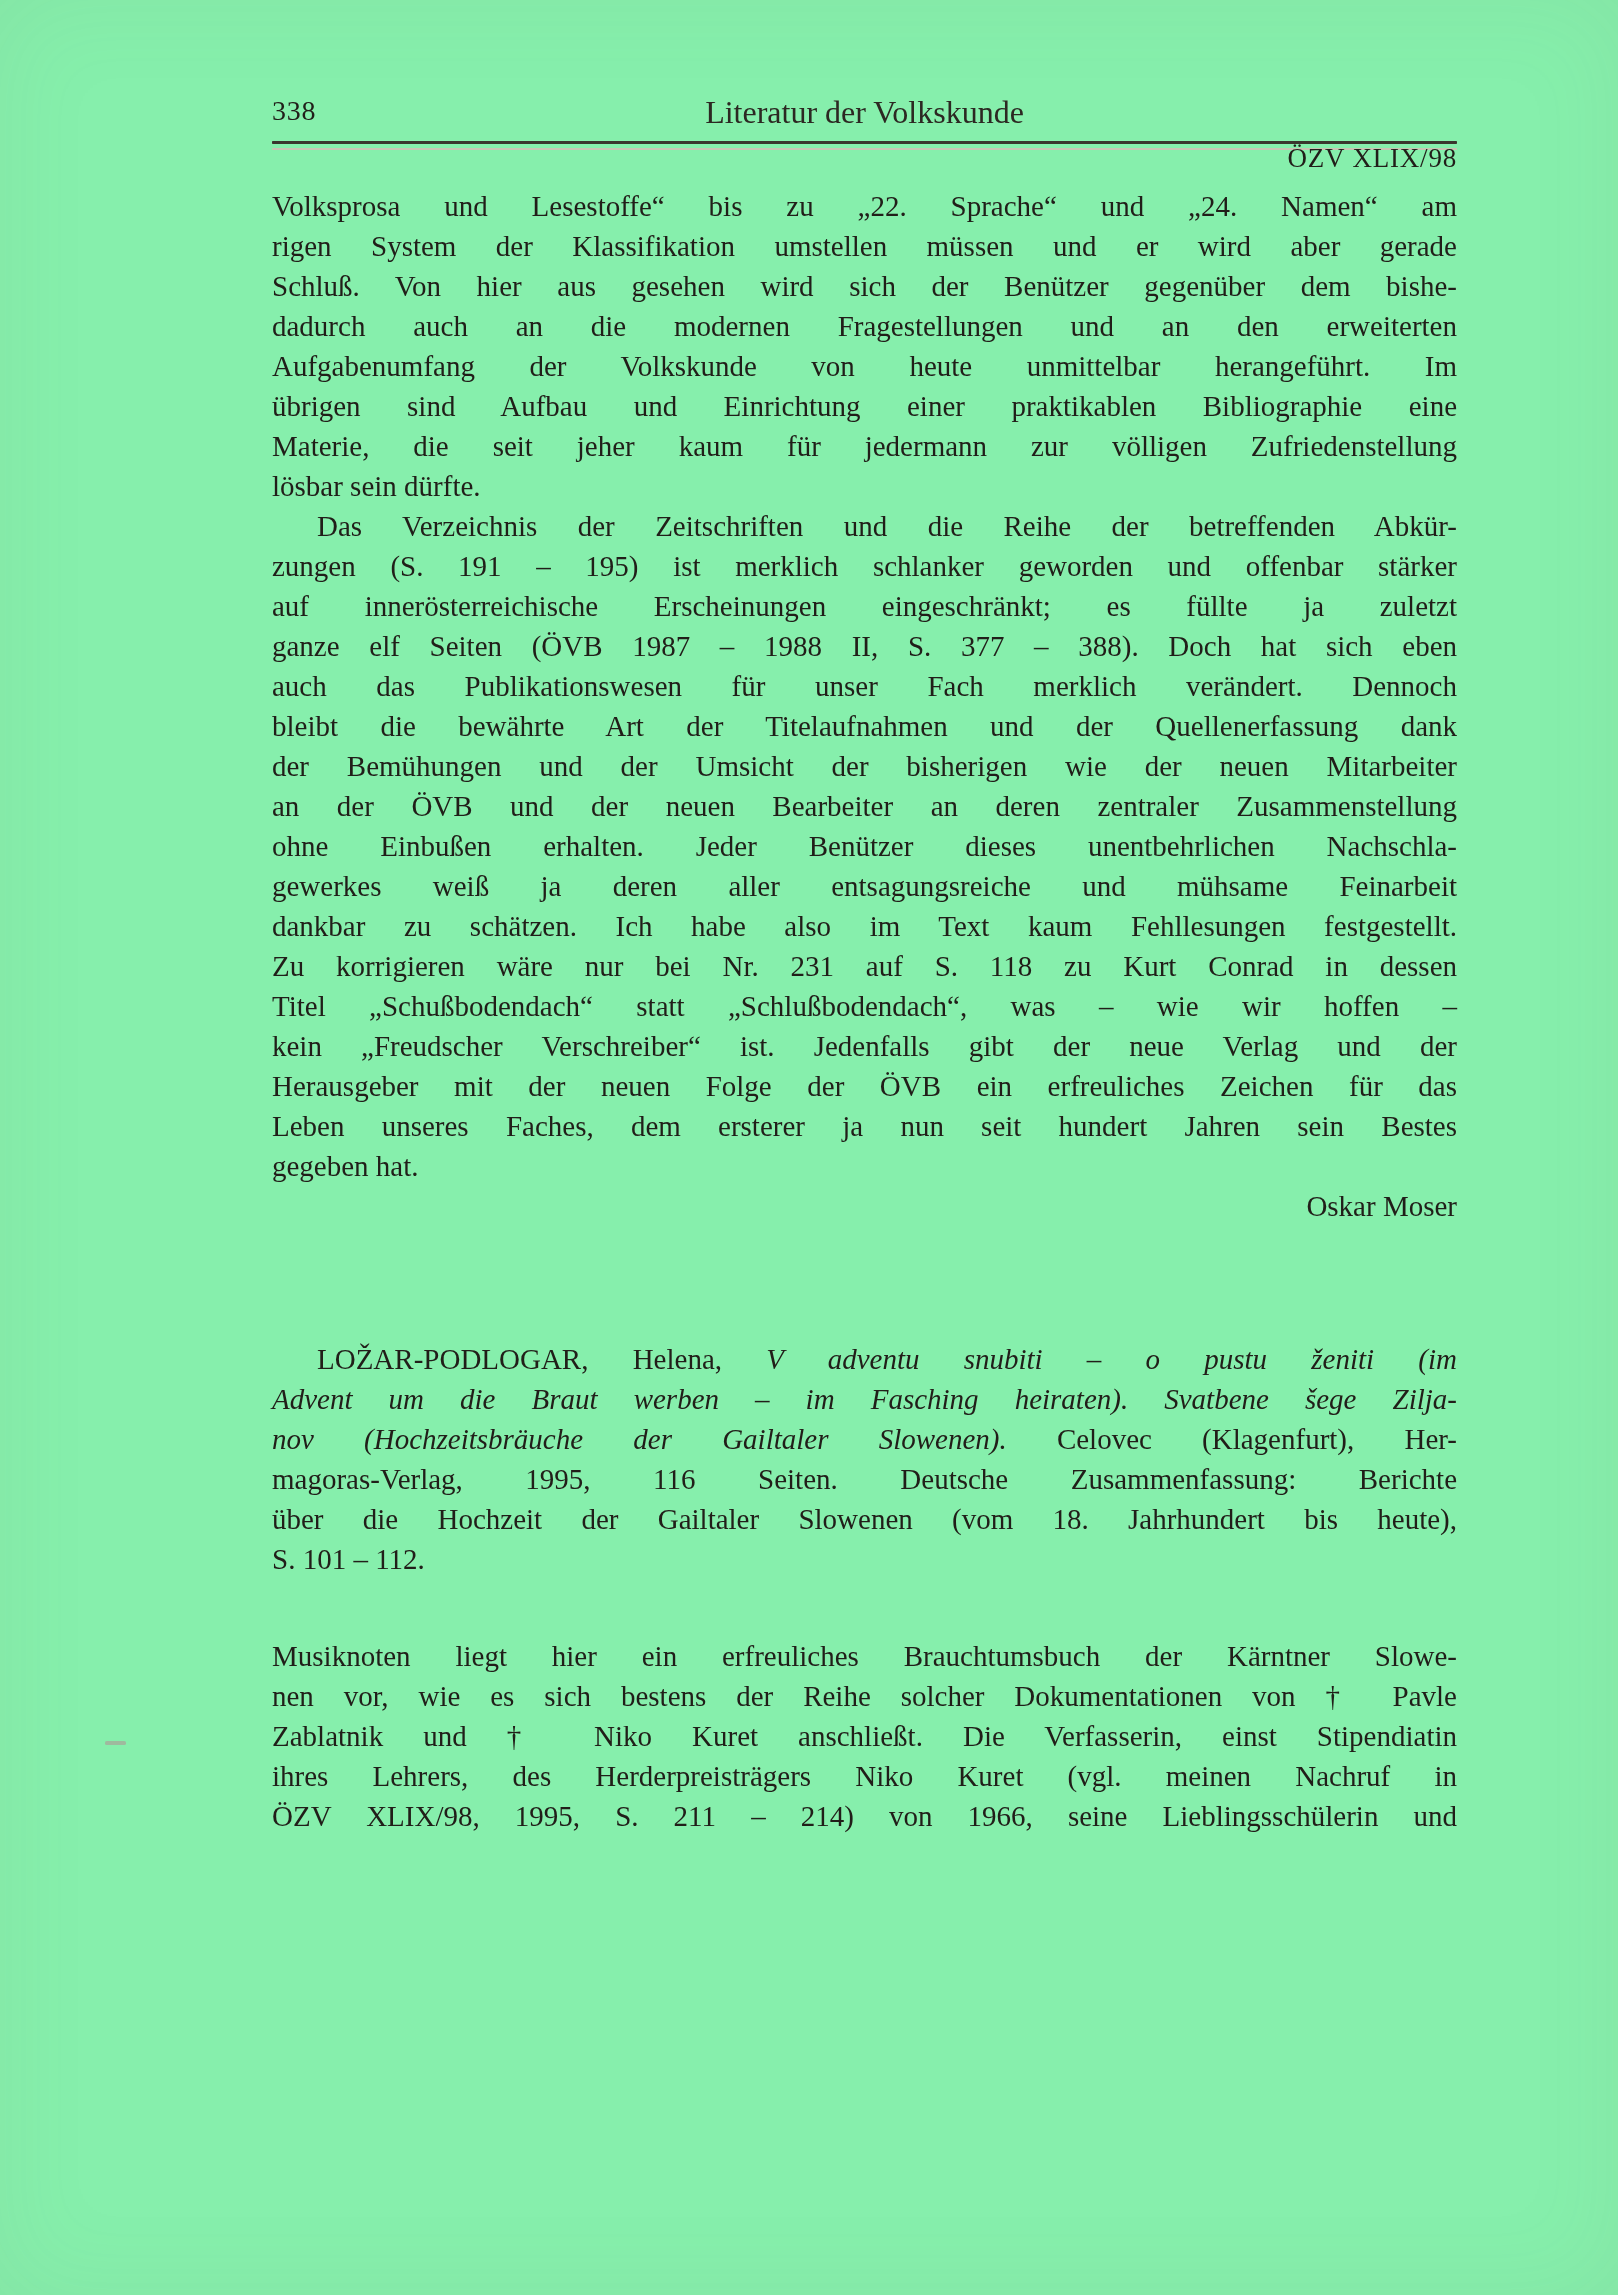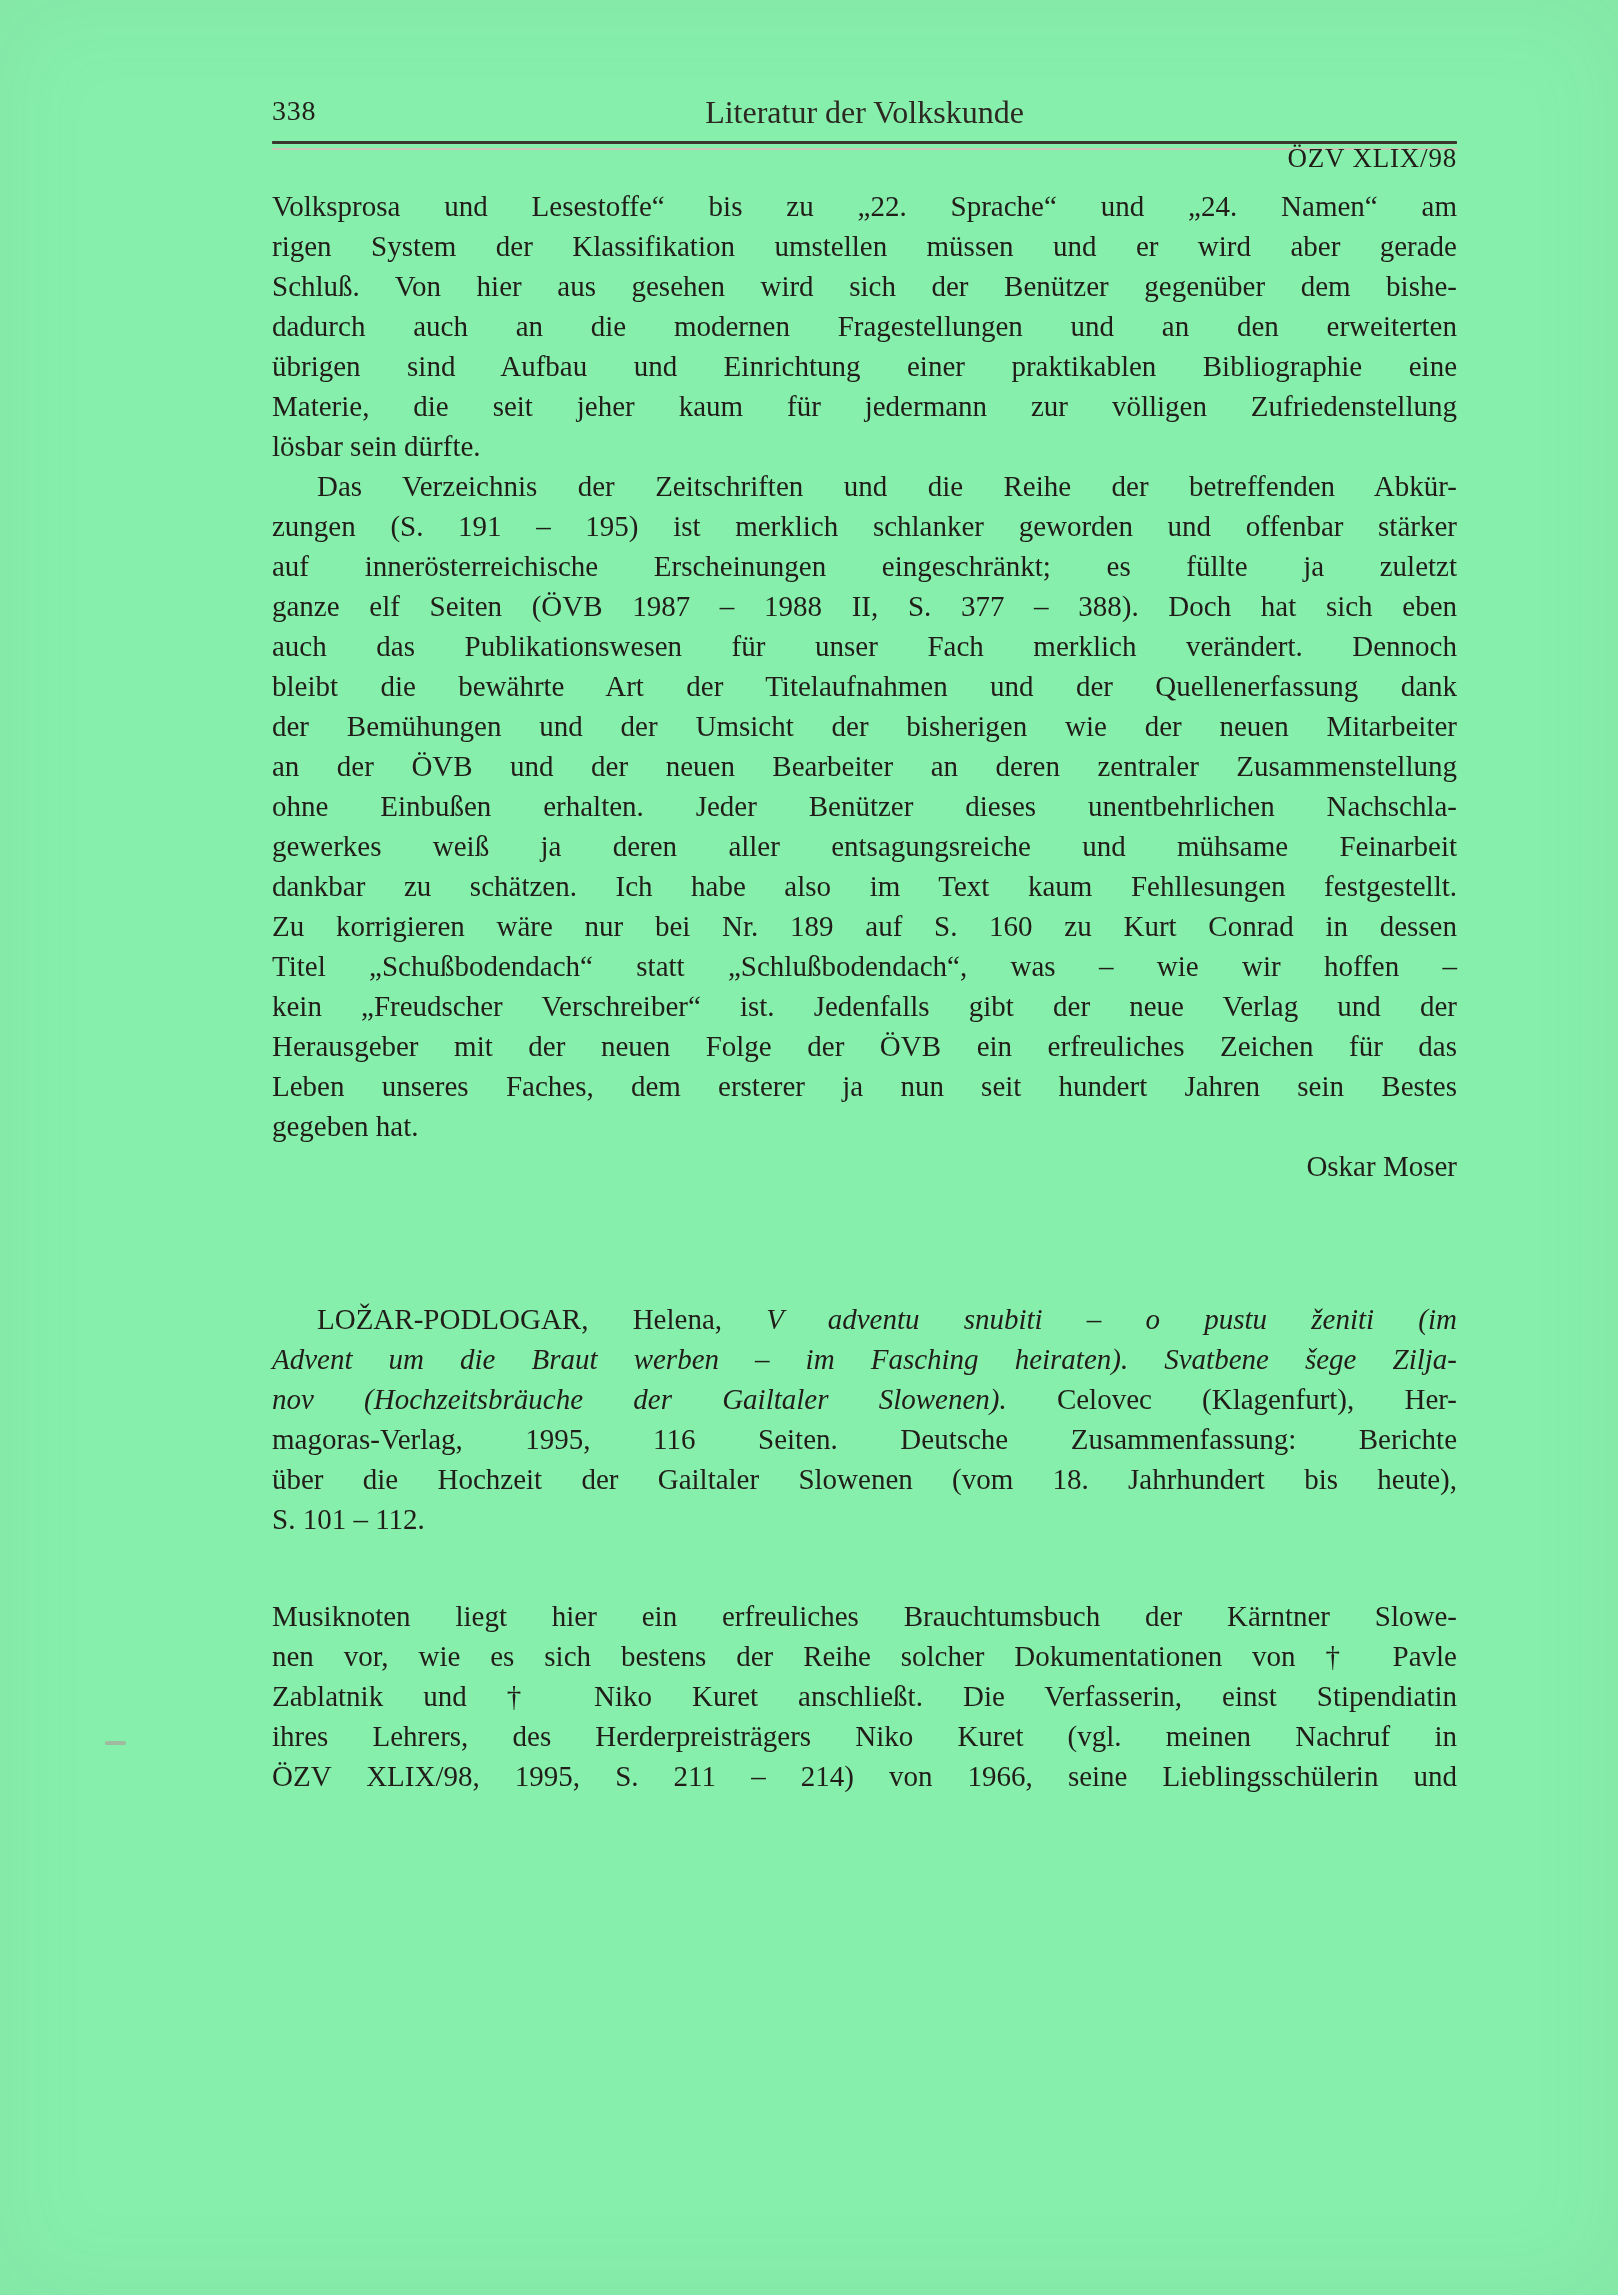--- a/index.html
+++ b/index.html
@@ -114,37 +114,38 @@
 
     <div class="header-rule"></div>
     <div class="header-rule-echo"></div>
 
     <div class="page-body">
         <div class="paragraph">
           <div class="line just"><span>Volksprosa und Lesestoffe“ bis zu „22. Sprache“ und „24. Namen“ am</span></div>
           <div class="line just"><span>rigen System der Klassifikation umstellen müssen und er wird aber gerade</span></div>
           <div class="line just"><span>Schluß. Von hier aus gesehen wird sich der Benützer gegenüber dem bishe-</span></div>
           <div class="line just"><span>dadurch auch an die modernen Fragestellungen und an den erweiterten</span></div>
+          <div class="line just"><span>Aufgabenumfang der Volkskunde von heute unmittelbar herangeführt. Im</span></div>
           <div class="line just"><span>übrigen sind Aufbau und Einrichtung einer praktikablen Bibliographie eine</span></div>
           <div class="line just"><span>Materie, die seit jeher kaum für jedermann zur völligen Zufriedenstellung</span></div>
           <div class="line"><span>lösbar sein dürfte.</span></div>
         </div>
         <div class="paragraph">
           <div class="line just indent"><span>Das Verzeichnis der Zeitschriften und die Reihe der betreffenden Abkür-</span></div>
           <div class="line just"><span>zungen (S. 191 – 195) ist merklich schlanker geworden und offenbar stärker</span></div>
           <div class="line just"><span>auf innerösterreichische Erscheinungen eingeschränkt; es füllte ja zuletzt</span></div>
           <div class="line just"><span>ganze elf Seiten (ÖVB 1987 – 1988 II, S. 377 – 388). Doch hat sich eben</span></div>
           <div class="line just"><span>auch das Publikationswesen für unser Fach merklich verändert. Dennoch</span></div>
           <div class="line just"><span>bleibt die bewährte Art der Titelaufnahmen und der Quellenerfassung dank</span></div>
           <div class="line just"><span>der Bemühungen und der Umsicht der bisherigen wie der neuen Mitarbeiter</span></div>
           <div class="line just"><span>an der ÖVB und der neuen Bearbeiter an deren zentraler Zusammenstellung</span></div>
           <div class="line just"><span>ohne Einbußen erhalten. Jeder Benützer dieses unentbehrlichen Nachschla-</span></div>
           <div class="line just"><span>gewerkes weiß ja deren aller entsagungsreiche und mühsame Feinarbeit</span></div>
           <div class="line just"><span>dankbar zu schätzen. Ich habe also im Text kaum Fehllesungen festgestellt.</span></div>
-          <div class="line just"><span>Zu korrigieren wäre nur bei Nr. 189 auf S. 160 zu Kurt Conrad in dessen</span></div>
+          <div class="line just"><span>Zu korrigieren wäre nur bei Nr. 231 auf S. 118 zu Kurt Conrad in dessen</span></div>
           <div class="line just"><span>Titel „Schußbodendach“ statt „Schlußbodendach“, was – wie wir hoffen –</span></div>
           <div class="line just"><span>kein „Freudscher Verschreiber“ ist. Jedenfalls gibt der neue Verlag und der</span></div>
           <div class="line just"><span>Herausgeber mit der neuen Folge der ÖVB ein erfreuliches Zeichen für das</span></div>
           <div class="line just"><span>Leben unseres Faches, dem ersterer ja nun seit hundert Jahren sein Bestes</span></div>
           <div class="line"><span>gegeben hat.</span></div>
         </div>
         <div class="line signature">Oskar Moser</div>
         <div style="height: 113px;"></div>
         <div class="paragraph">
           <div class="line just indent"><span>LOŽAR-PODLOGAR, Helena, </span><span class="italic">V adventu snubiti – o pustu ženiti (im</span></div>

